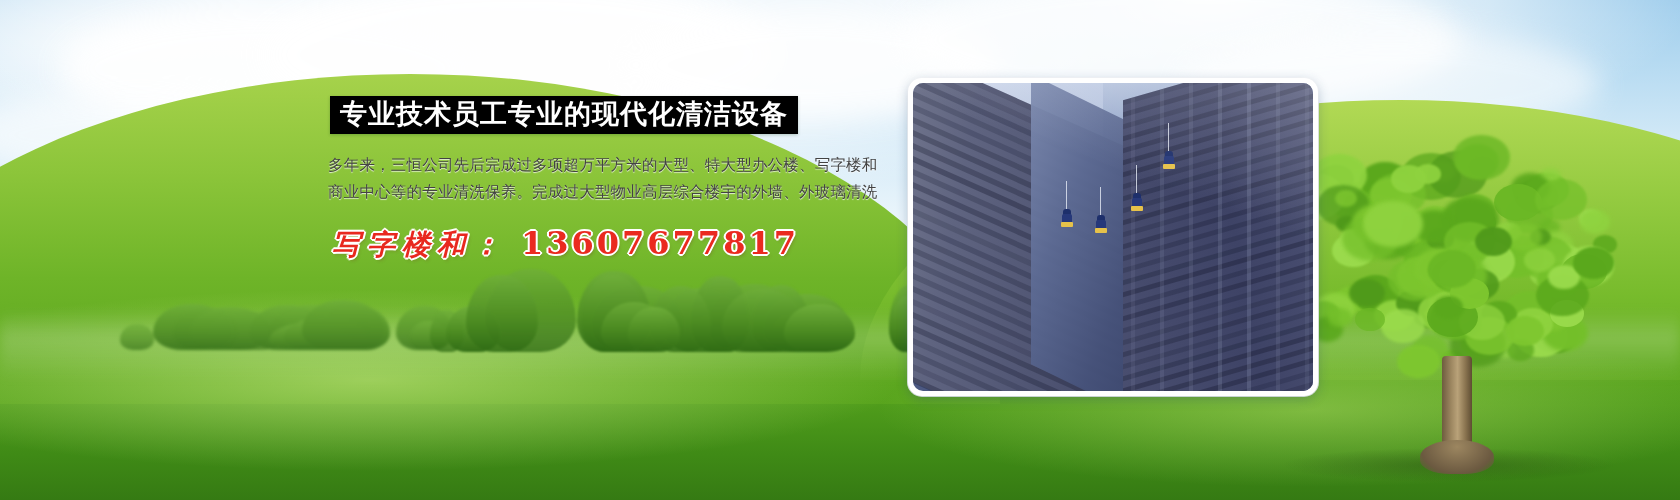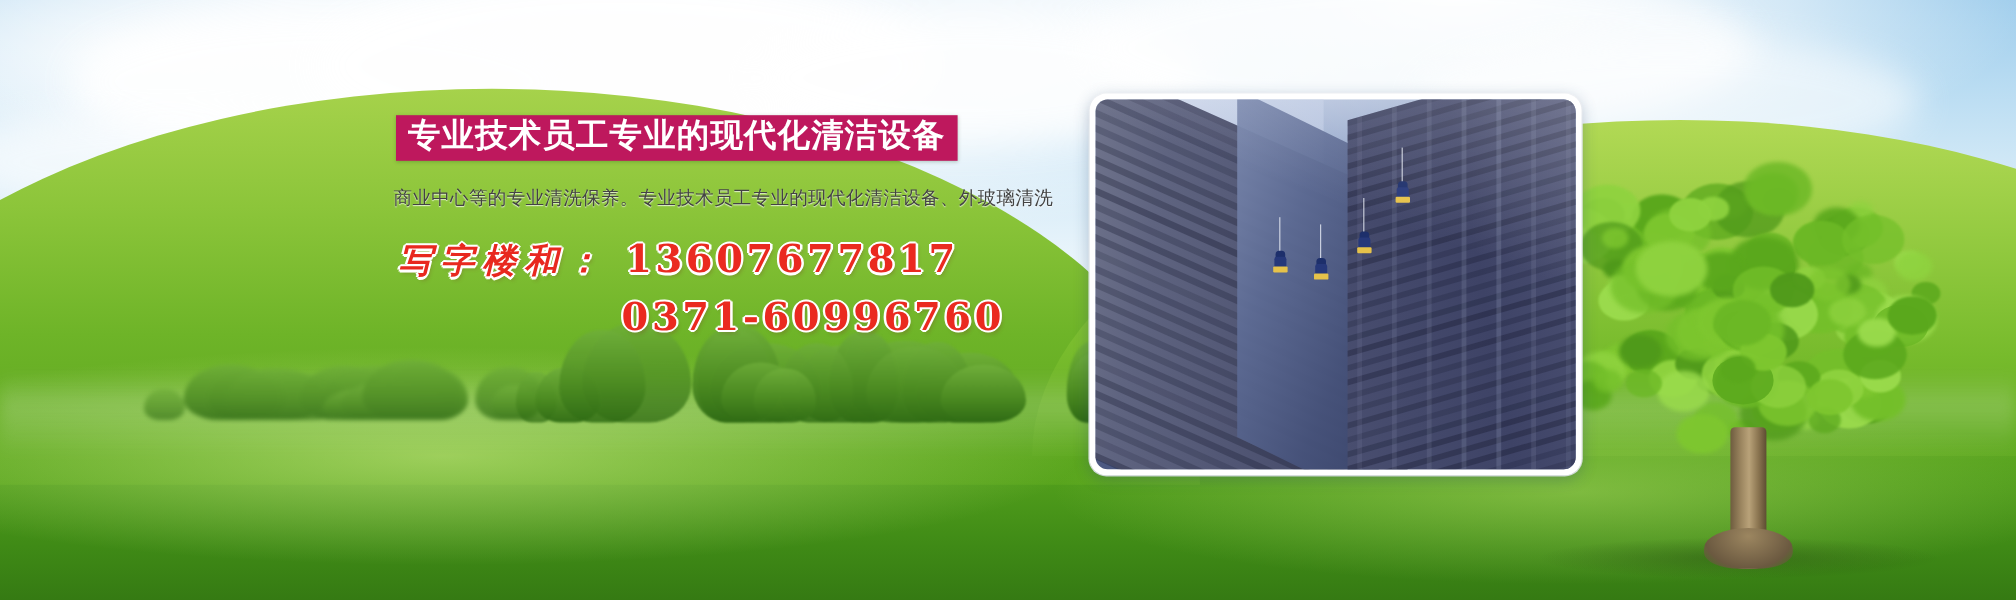--- a/index.html
+++ b/index.html
@@ -140,21 +140,21 @@
     font-size:55px;font-weight:bold;letter-spacing:6px;line-height:1;
     background:linear-gradient(180deg,#3fa832 0%,#2b8f26 40%,#14731a 75%,#0c5e14 100%);
     -webkit-background-clip:text;background-clip:text;color:transparent;
     -webkit-text-fill-color:transparent;
     filter:drop-shadow(2px 2px 0 rgba(255,255,255,.95)) drop-shadow(-1px -1px 0 rgba(255,255,255,.7)) drop-shadow(3px 4px 3px rgba(80,110,90,.35));
     white-space:pre;
     margin:0 0 12px 8px;
   }
 
   .subbar{
-    display:inline-block;background:#be185d;
+    display:inline-block;background:#000000;
     padding:4px 10px 6px 10px;margin:0 0 18px 4px;
     box-shadow:0 1px 3px rgba(0,60,20,.25);
   }
   .subbar-text{
     font-family:"DejaVu Sans","Liberation Sans",sans-serif;
     font-size:27px;font-weight:bold;color:#ffffff;letter-spacing:1px;
     line-height:1.05;white-space:nowrap;
   }
 
   .para{
@@ -511,27 +511,25 @@
   </div>
 
   <div class="textblock">
 
 
     <div class="subbar">
       <div class="subbar-text">专业技术员工专业的现代化清洁设备</div>
     </div>
 
     <div class="para">
-      <div class="l2">商业中心等的专业清洗保养。专业技术员工专业的现代化清洁设备、外玻璃清洗</div>
+      <div class="l1">多年来，三恒公司先后完成过多项超万平方米的大型、特大型办公楼、写字楼和</div>
+      <div class="l2">商业中心等的专业清洗保养。完成过大型物业高层综合楼宇的外墙、外玻璃清洗</div>
     </div>
 
     <div class="phones">
       <div class="phone-row">
         <span class="phone-label">写字楼和：</span>
         <span class="phone-num">13607677817</span>
       </div>
-      <div class="phone-row second">
-        <span class="phone-num">0371-60996760</span>
-      </div>
     </div>
 
   </div>
 </div>
 
 </body></html>

